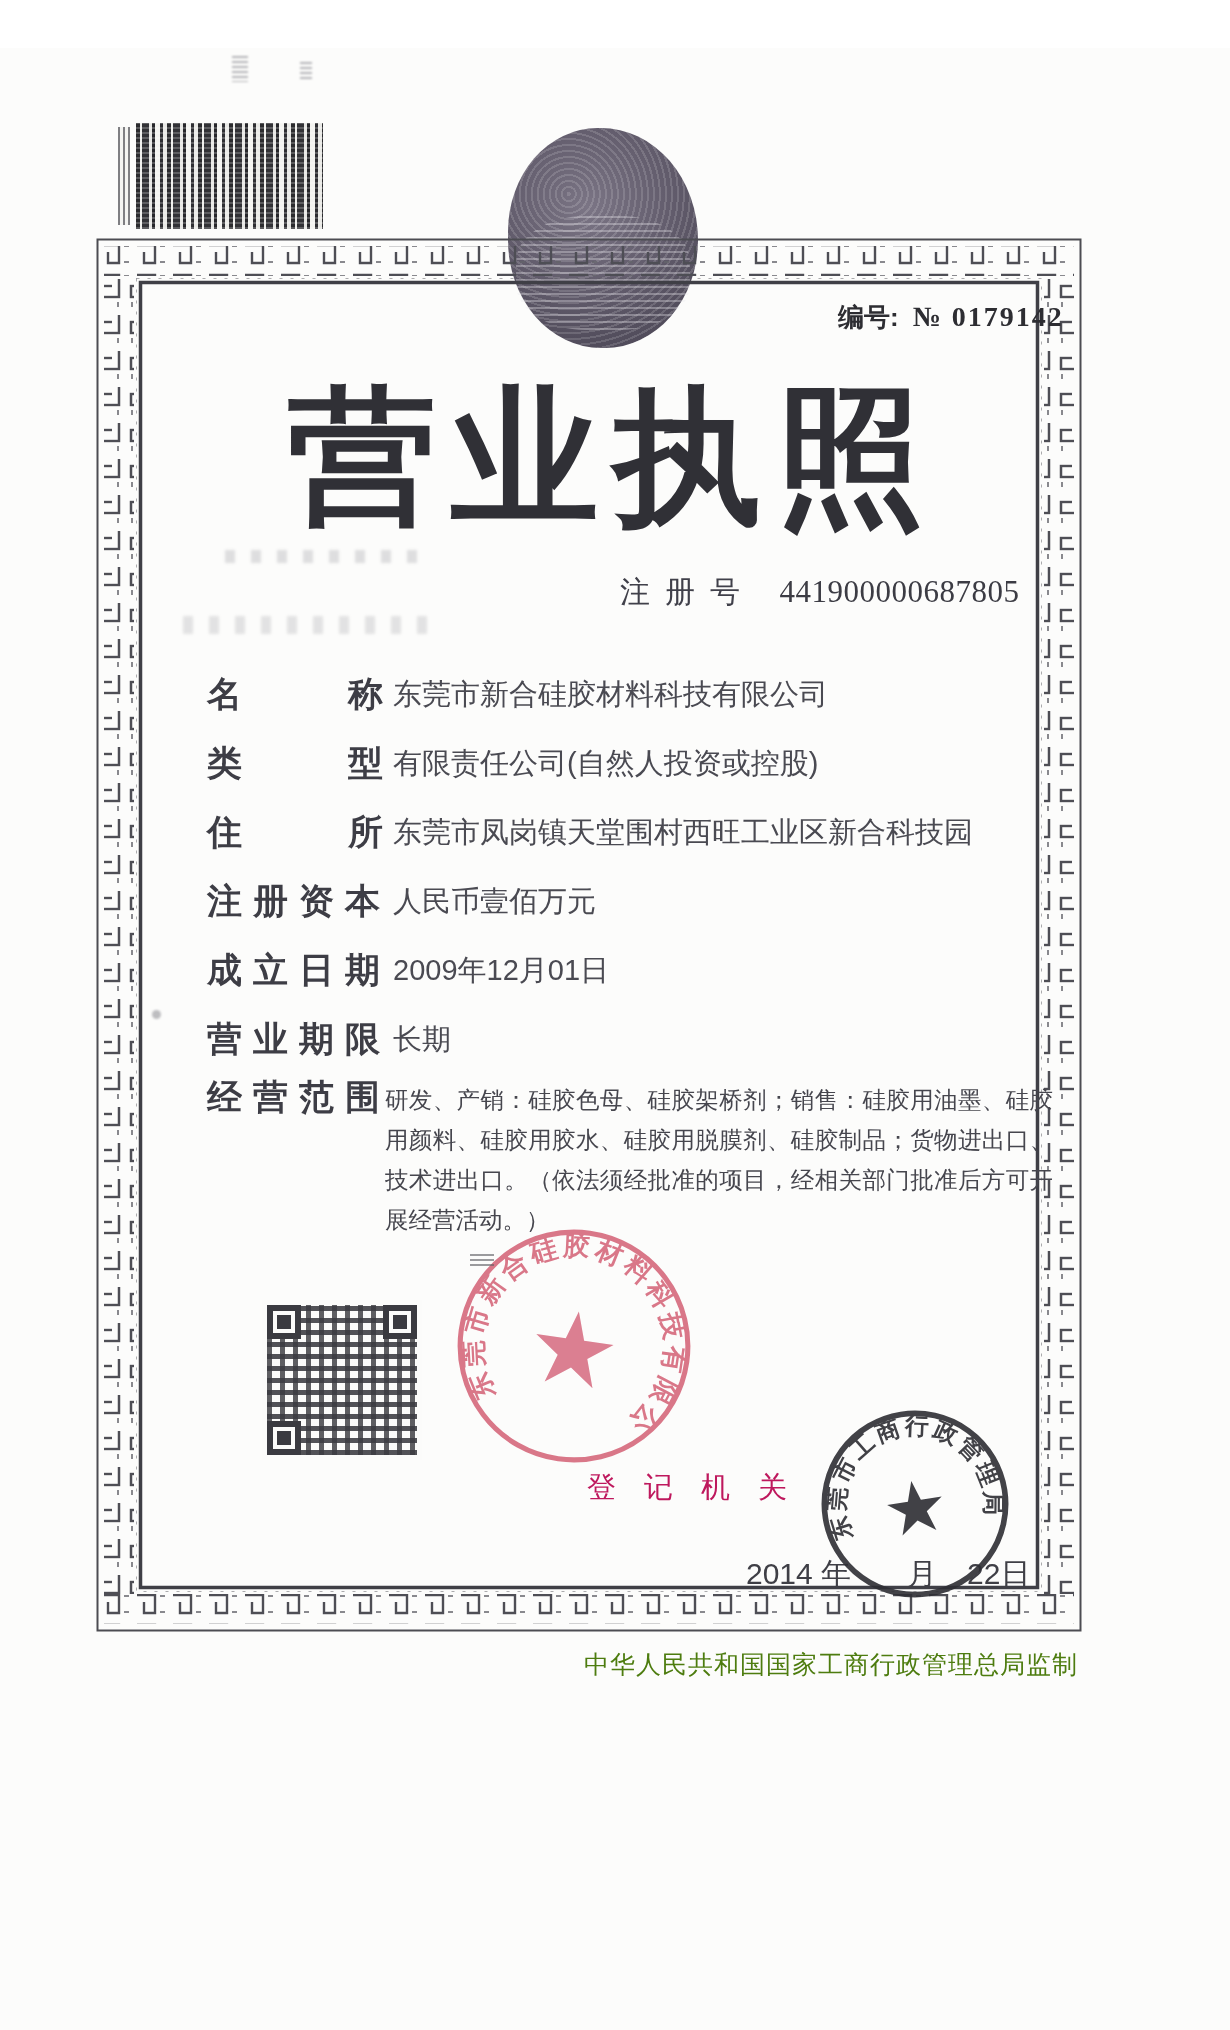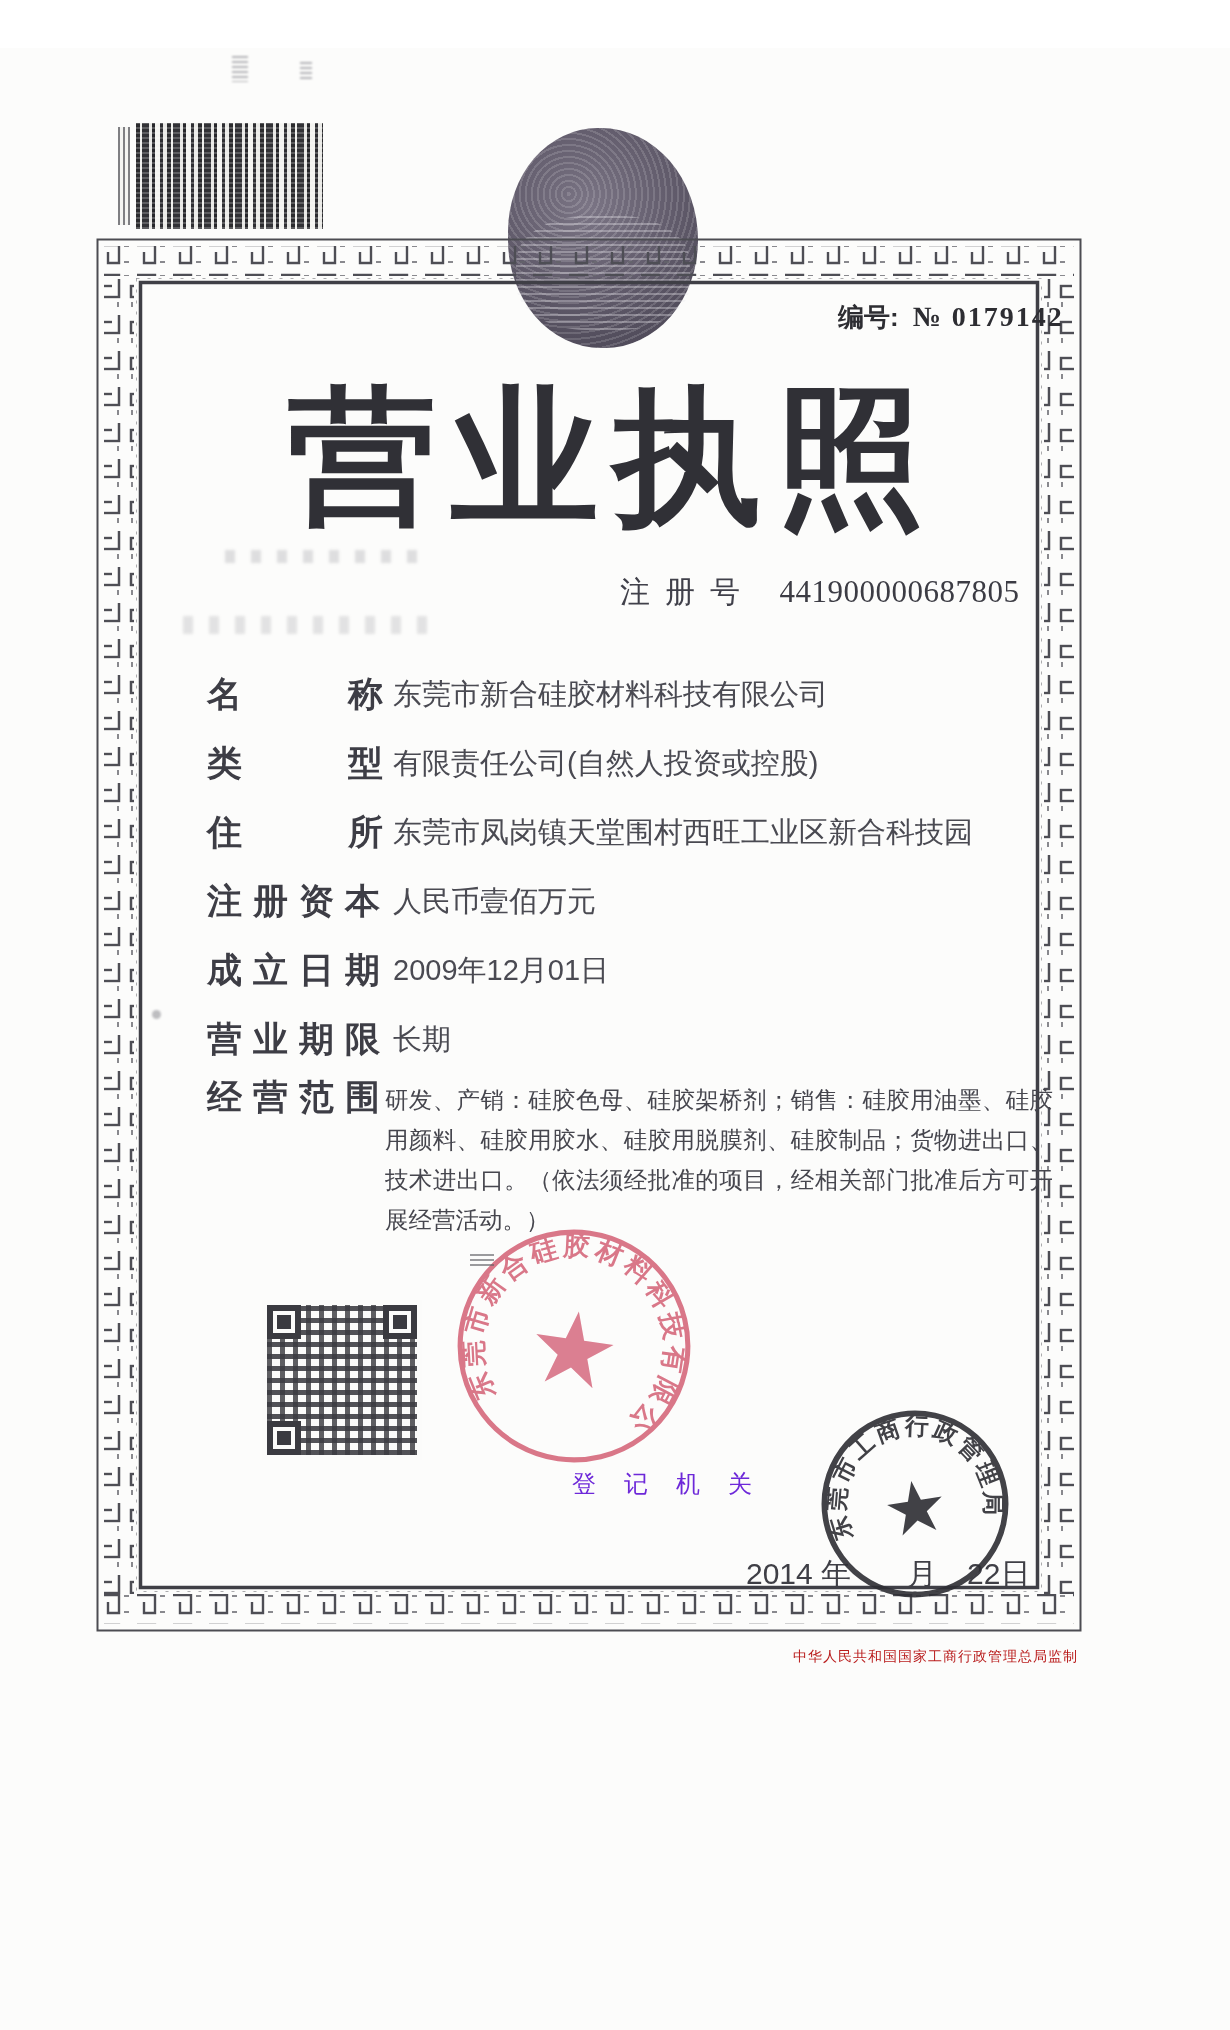--- a/index.html
+++ b/index.html
@@ -63,27 +63,27 @@
     filter:blur(.3px);}
   .finder{position:absolute;width:34px;height:34px;border:6px solid #3a3a40;background:#fbfbfa;box-sizing:border-box;}
   .finder::after{content:"";position:absolute;left:4px;top:4px;width:14px;height:14px;background:#3a3a40;}
   .f-tl{left:5px;top:5px;} .f-tr{right:5px;top:5px;} .f-bl{left:5px;bottom:5px;}
 
   
   .seal-red{position:absolute;left:452px;top:1176px;opacity:.82;transform:rotate(8deg);}
   .seal-black{position:absolute;left:812px;top:1353px;opacity:.9;transform:rotate(-9deg);}
 
   
-  .registrar{position:absolute;left:572px;top:1420px;font-size:24px;font-weight:500;letter-spacing:28px;color:#6d28d9;white-space:nowrap;}
+  .registrar{position:absolute;left:587px;top:1420px;font-size:29px;font-weight:500;letter-spacing:28px;color:#be185d;white-space:nowrap;}
   .dateline{position:absolute;left:746px;top:1506px;font-size:30px;color:#3f3f46;white-space:nowrap;}
   .dateline .dm{margin-left:56px;} .dateline .dd{margin-left:30px;}
 
   
   .footer-left{position:absolute;left:97px;top:1602px;font-size:20px;color:#3e3e44;letter-spacing:.5px;}
-  .footer-right{position:absolute;right:152px;top:1600px;font-size:14px;color:#b91c1c;letter-spacing:1px;}
+  .footer-right{position:absolute;right:152px;top:1600px;font-size:25px;color:#4d7c0f;letter-spacing:1px;}
 
   
   .smudge{position:absolute;background:repeating-linear-gradient(180deg,#6f6f76 0 2px,rgba(0,0,0,0) 2px 5px);
     filter:blur(.8px);opacity:.5;}
   .sm1{left:232px;top:8px;width:16px;height:26px;}
   .sm2{left:300px;top:14px;width:12px;height:20px;}
   .ghost{position:absolute;filter:blur(1.6px);opacity:.45;
     background:repeating-linear-gradient(90deg, rgba(118,118,126,.5) 0 10px, rgba(0,0,0,0) 10px 26px);}
   .g1{left:225px;top:502px;width:205px;height:13px;}
   .g2{left:183px;top:568px;width:250px;height:18px;opacity:.38;}

